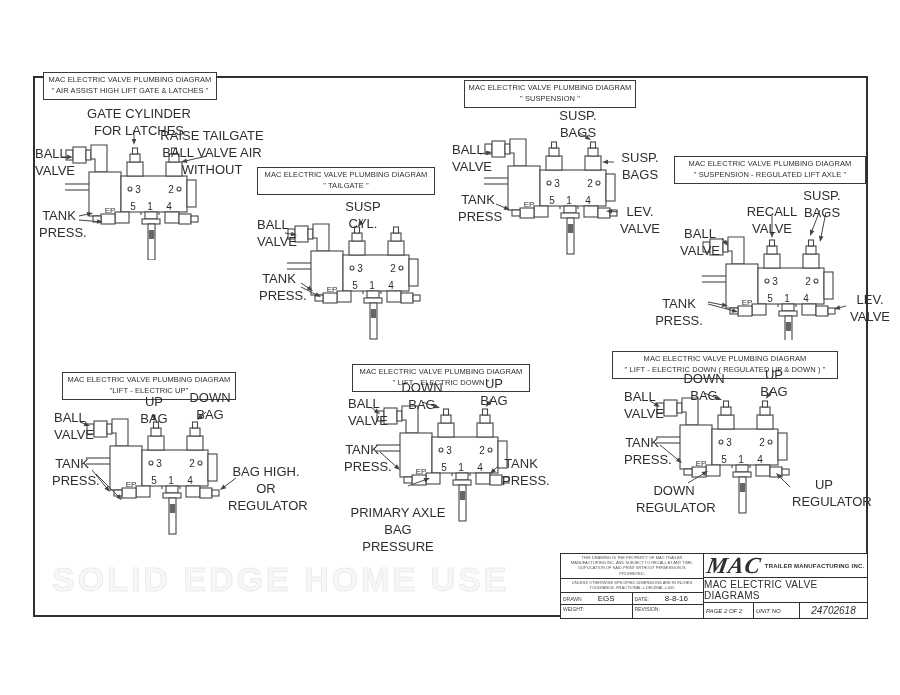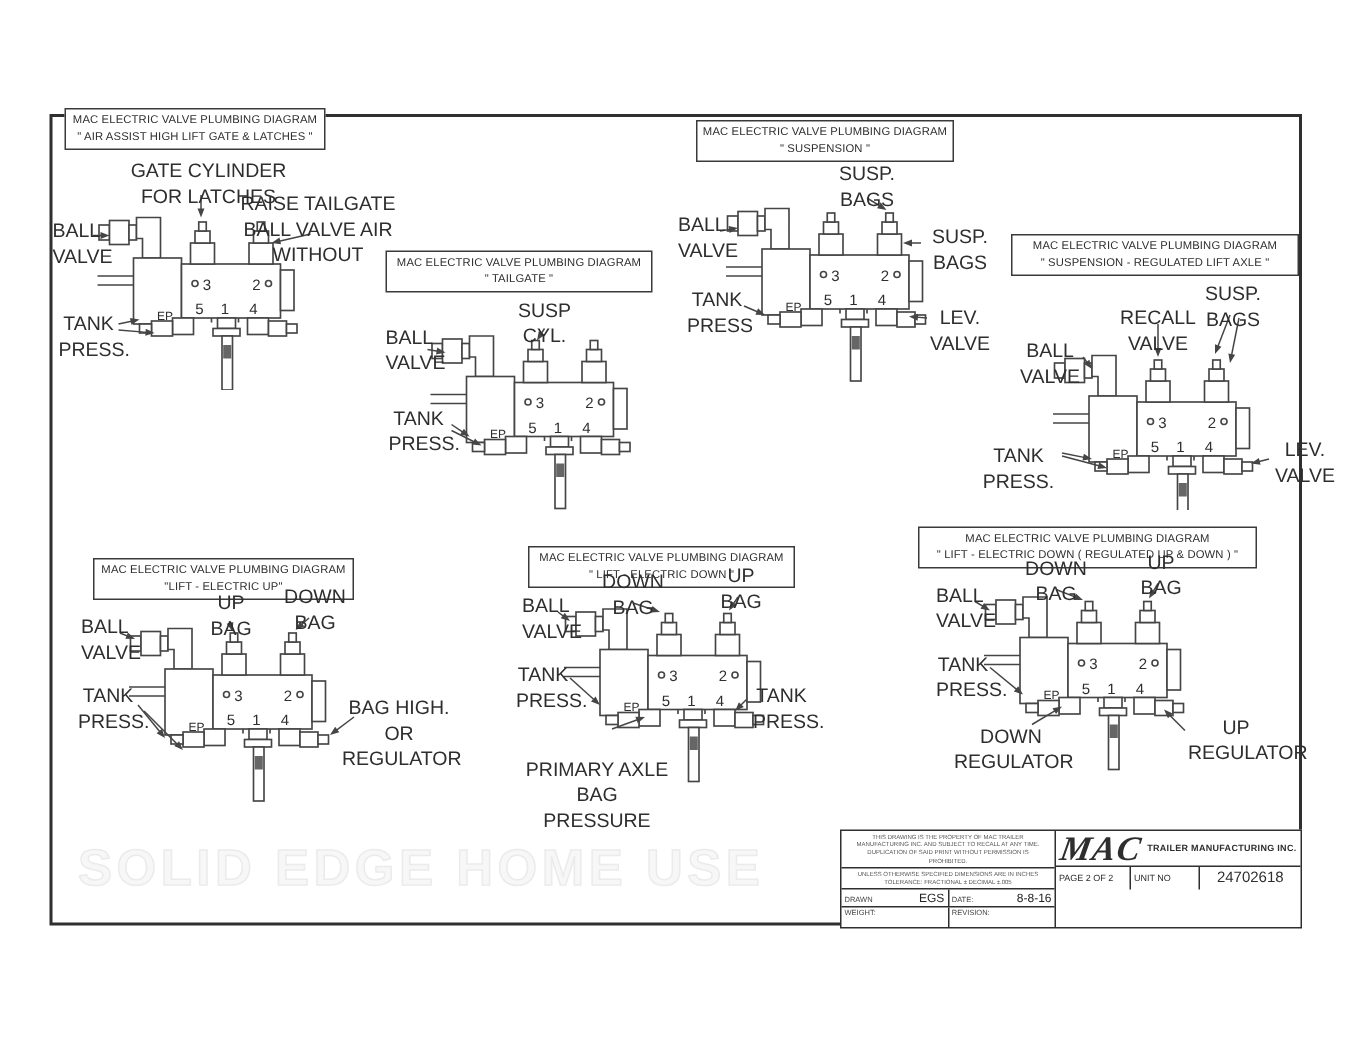--- a/index.html
+++ b/index.html
@@ -19,30 +19,30 @@
   #valve-defs text,.dsvg text{font-family:"Liberation Sans",sans-serif;}
   
   #title-block{position:absolute;left:560px;top:553px;width:306px;height:64px;
         border:1.5px solid #2f2f2f;background:#fff;display:flex;font-size:6px;}
   #tb-left{width:142px;border-right:1px solid #2f2f2f;display:flex;flex-direction:column;}
   #tb-right{flex:1;display:flex;flex-direction:column;}
   .tb-cell{border-bottom:1px solid #2f2f2f;box-sizing:border-box;}
   .fineprint{font-size:4px;line-height:1.3;color:#555;text-align:center;
         white-space:pre-line;padding-top:1px;}
   .tb-row{display:flex;}
-  .tb-kv{flex:1;box-sizing:border-box;padding:1px 2px;display:flex;align-items:baseline;gap:3px;justify-content:space-between;}
+  .tb-kv{flex:1;box-sizing:border-box;padding:1px 2px;display:flex;align-items:baseline;gap:16px;}
   .tb-kv .k{font-size:5px;color:#444;}
   .tb-kv .v{font-size:8px;color:#222;}
   #logo-row{display:flex;align-items:center;justify-content:center;gap:4px;height:24px;}
   #logo-mac{font-size:23px;font-weight:bold;font-style:italic;
         font-family:"Liberation Serif",serif;transform:skewX(-10deg);letter-spacing:1px;}
   #company{font-size:6px;font-weight:bold;letter-spacing:0.2px;}
   #doc-title{display:flex;align-items:center;justify-content:center;font-size:10px;
         letter-spacing:0.3px;flex:1;}
-  #page-row{display:flex;height:15px;}
+  #page-row{display:flex;height:15px;font-style:italic;}
   #page-cell{width:50px;border-right:1px solid #2f2f2f;display:flex;align-items:center;
         padding-left:2px;font-size:6px;box-sizing:border-box;}
   #unit-label-cell{width:46px;border-right:1px solid #2f2f2f;display:flex;align-items:center;
         padding-left:2px;font-size:6px;box-sizing:border-box;}
   #unit-value-cell{flex:1;display:flex;align-items:center;justify-content:center;font-size:10px;}
 </style>
 </head>
 <body>
 
 <div id="page">
@@ -330,20 +330,21 @@
         <div class="tb-kv">
           <span class="k">REVISION:</span>
         </div>
       </div>
     </div>
     <div id="tb-right">
       <div class="tb-cell" id="logo-row">
         <span id="logo-mac">MAC</span>
         <span id="company">TRAILER MANUFACTURING INC.</span>
       </div>
+      <div class="tb-cell" id="doc-title">MAC ELECTRIC VALVE DIAGRAMS</div>
       <div id="page-row">
         <div id="page-cell">PAGE 2 OF 2</div>
         <div id="unit-label-cell">UNIT NO</div>
         <div id="unit-value-cell">24702618</div>
       </div>
     </div>
   </div>
 
 </div>
 

